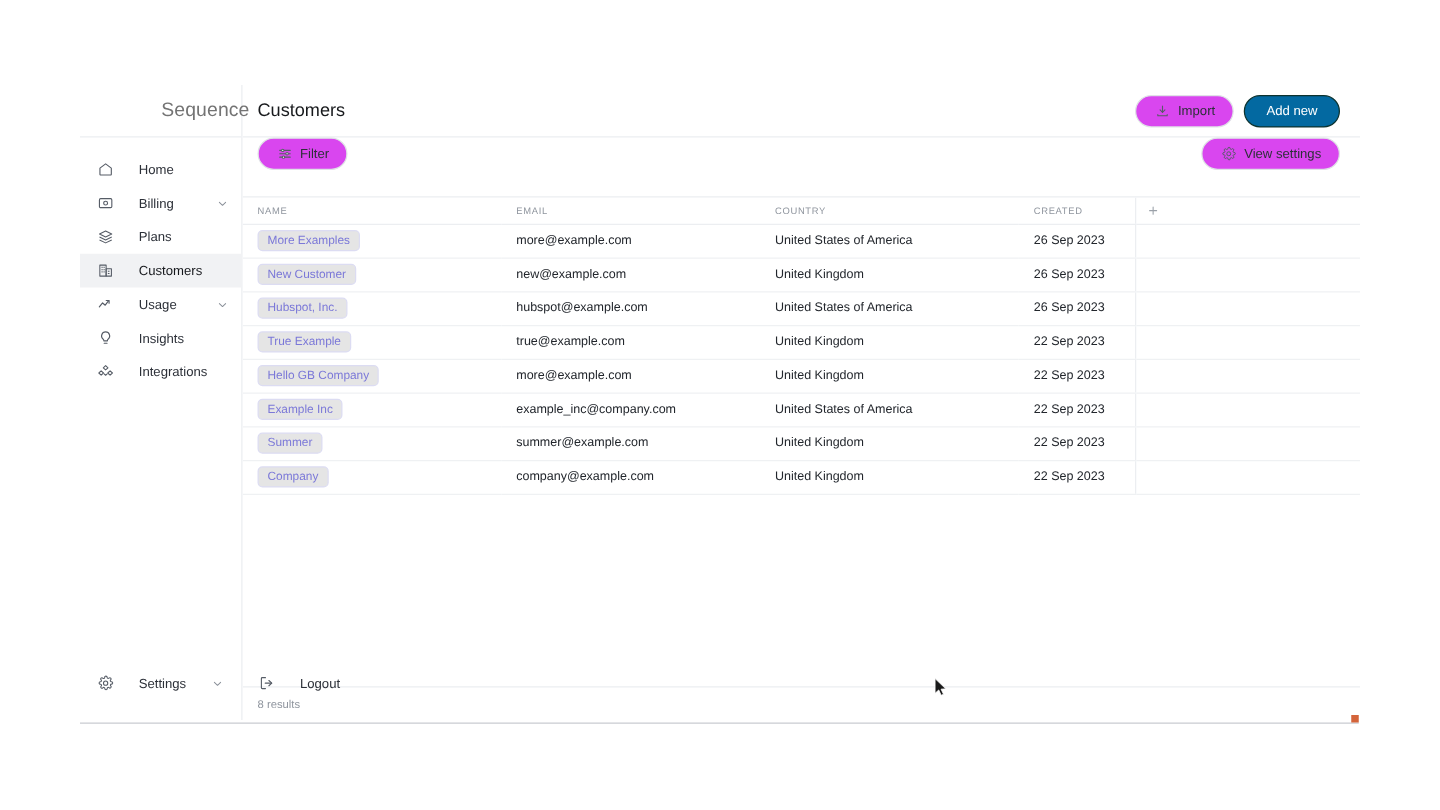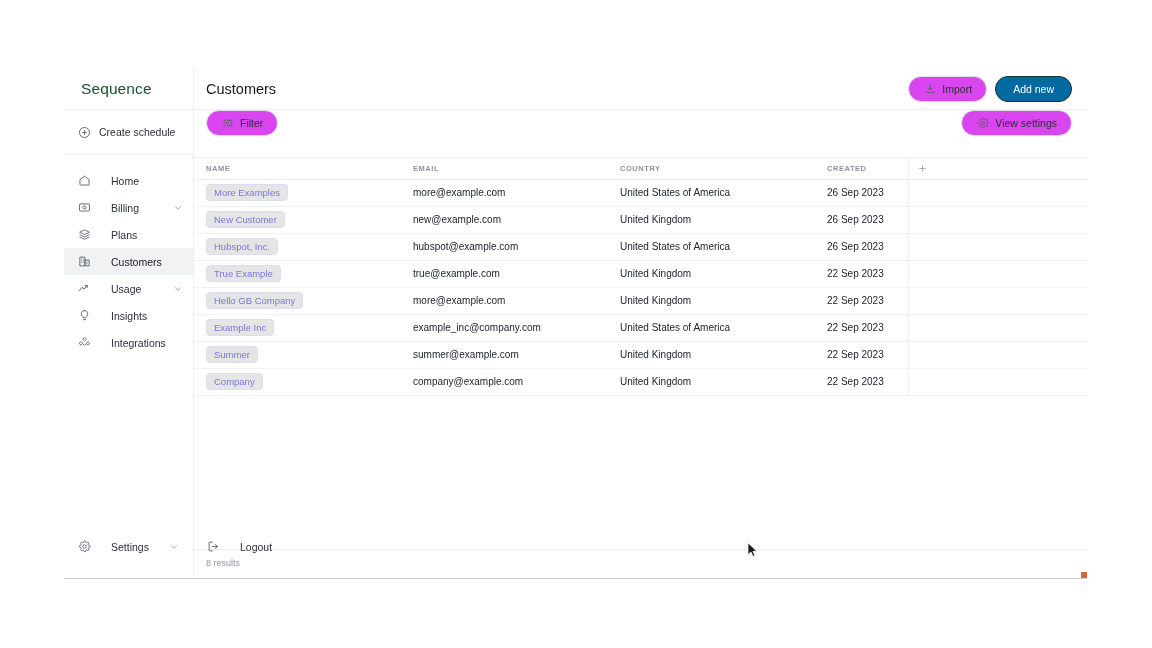--- a/index.html
+++ b/index.html
@@ -38,22 +38,23 @@
   .brand {
     height: 42px;
     display: flex;
     align-items: center;
     padding-left: 17px;
     border-bottom: 1px solid #eceef1;
   }
   .brand-text {
     font-size: 15.5px;
     font-weight: 400;
-    color: #14532d;
+    color: #737373;
     letter-spacing: 0.1px;
+    margin-left: 48px;
   }
 
   .create-block {
     height: 45px;
     display: flex;
     align-items: center;
     padding-left: 14px;
     border-bottom: 1px solid #eceef1;
     gap: 8px;
   }
@@ -186,21 +187,21 @@
   .tbl col.c-email   { width: 207px; }
   .tbl col.c-country { width: 207px; }
   .tbl col.c-created { width: 93px; }
   .tbl col.c-plus    { width: 28px; }
   .tbl col.c-rest    { width: auto; }
 
   .tbl thead th {
     height: 21px;
     text-align: left;
     font-size: 7.5px;
-    font-weight: 700;
+    font-weight: 400;
     letter-spacing: 0.55px;
     color: #8f959e;
     padding: 0 0 0 12px;
     border-bottom: 1px solid #eceef1;
     vertical-align: middle;
     margin-top: 44px;
   }
   .tbl thead th.th-plus {
     border-left: 1px solid #eceef1;
     padding-left: 0;
@@ -292,29 +293,20 @@
 <body>
 
 <div id="app-window">
 
   <nav id="sidebar">
 
     <div class="brand">
       <span class="brand-text">Sequence</span>
     </div>
 
-    <div class="create-block">
-      <span class="icon-slot">
-        <svg viewBox="0 0 16 16" width="13" height="13" fill="none" stroke="currentColor" stroke-width="1.1">
-          <circle cx="8" cy="8" r="6.2"></circle>
-            <path d="M8 5.3v5.4M5.3 8h5.4"></path>
-        </svg>
-      </span>
-      <span class="create-label">Create schedule</span>
-    </div>
 
     <div class="nav-section">
 
       <div class="nav-item">
         <span class="icon-slot">
           <svg viewBox="0 0 16 16" width="13" height="13" fill="none" stroke="currentColor" stroke-width="1.1" stroke-linejoin="round">
             <path d="M2.4 6.8 8 2.6l5.6 4.2v6.1a.7.7 0 0 1-.7.7H3.1a.7.7 0 0 1-.7-.7z"></path>
           </svg>
         </span>
         <span class="nav-label">Home</span>

